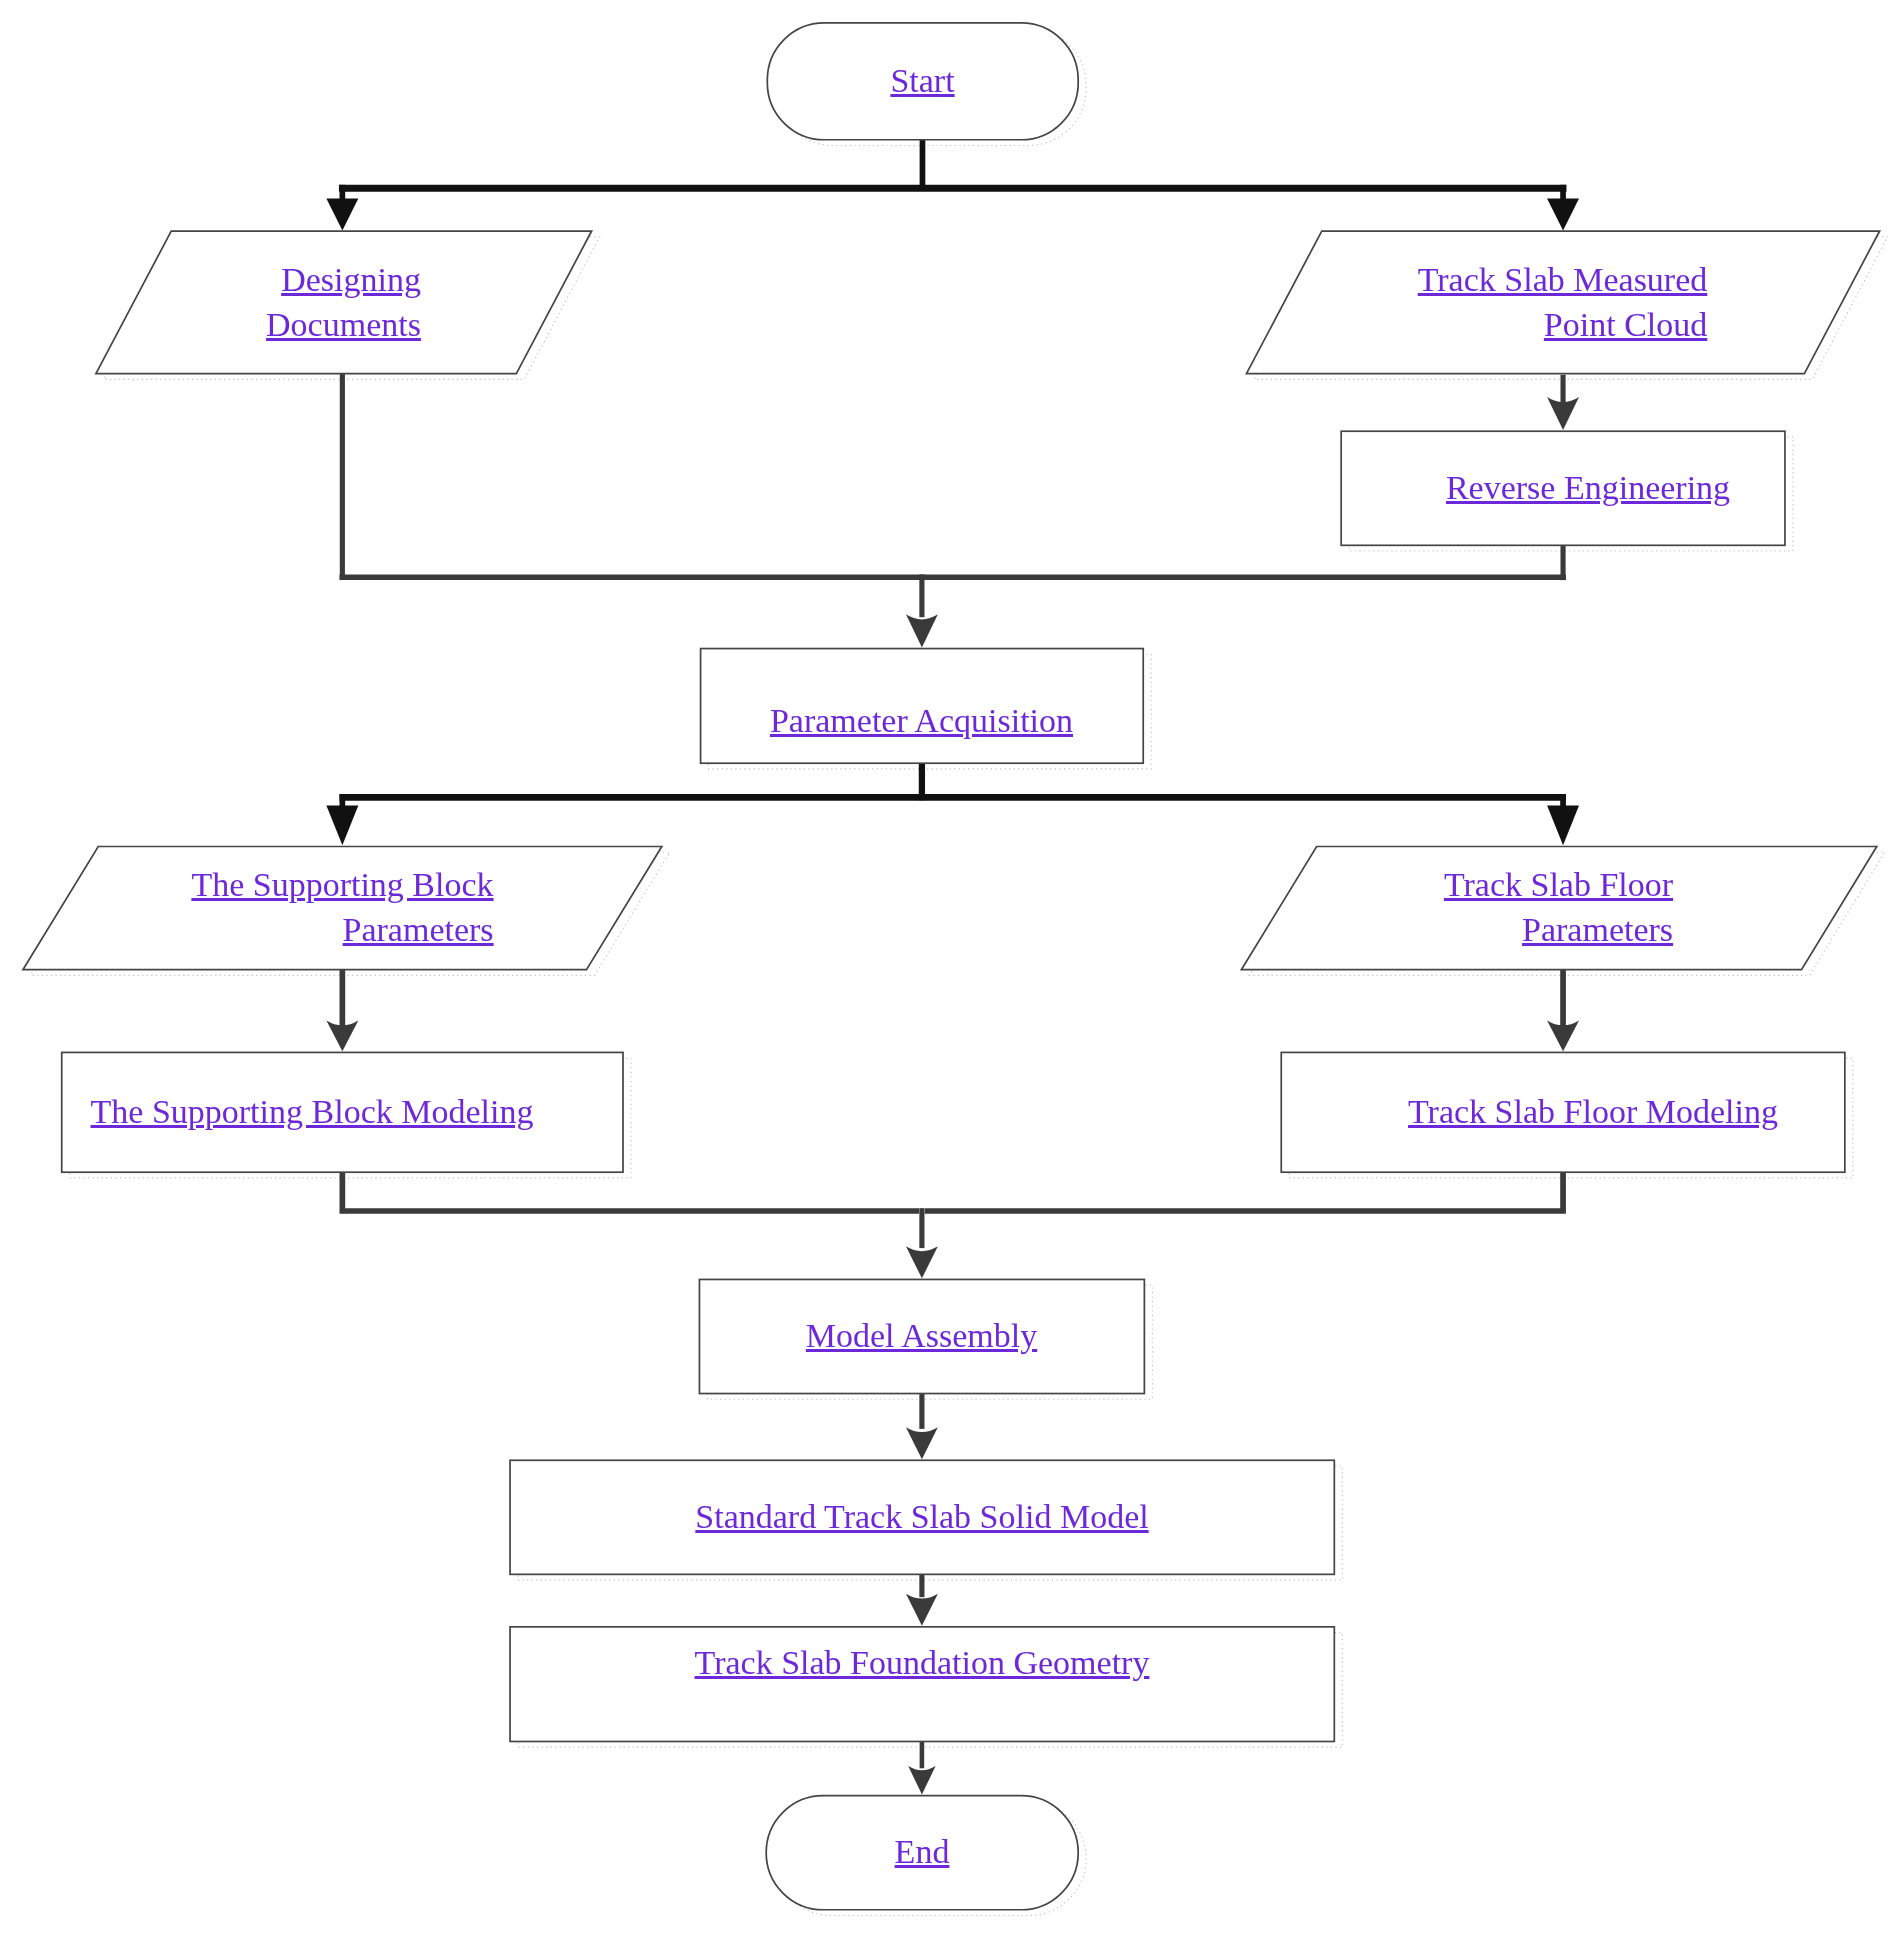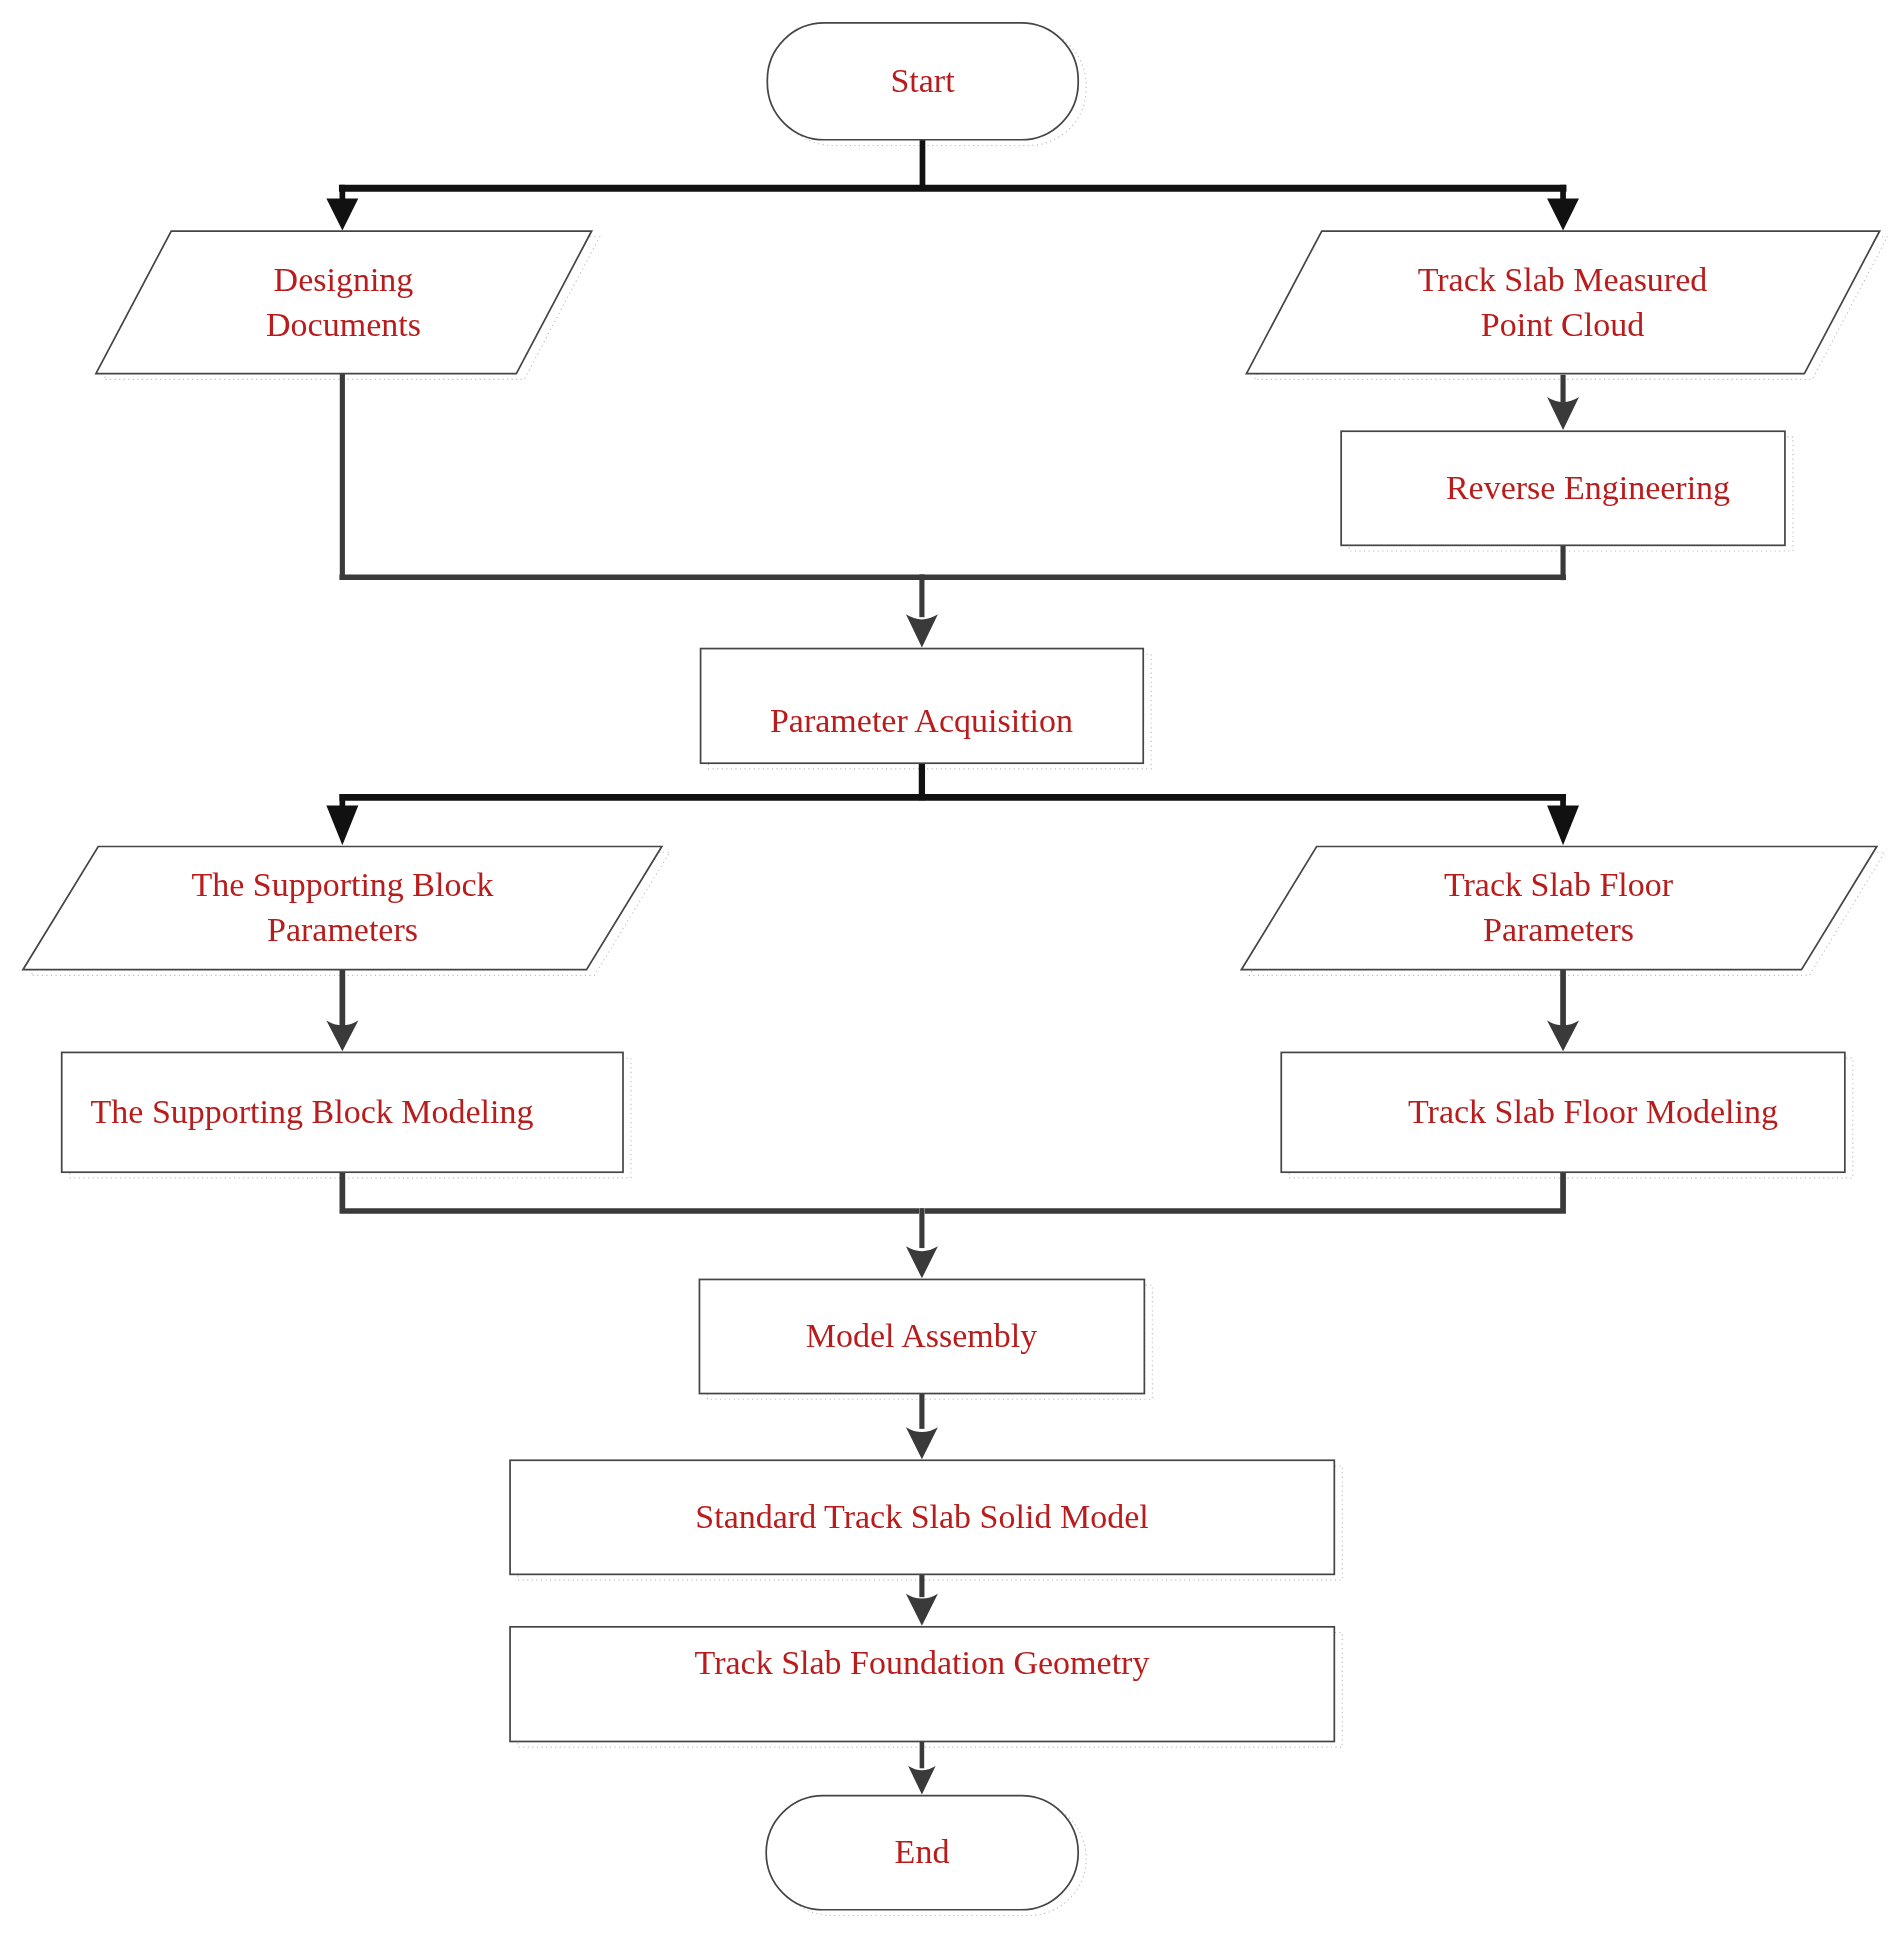--- a/index.html
+++ b/index.html
@@ -14,26 +14,27 @@
     position: absolute;
     left: 0; top: 0;
     width: 1898px;
     height: 1936px;
   }
   .node-label {
     position: absolute;
     display: flex;
     align-items: center;
     justify-content: center;
-    text-align: center;
+    text-align: right;
     font-size: 34px;
     line-height: 1.32;
-    color: #b91c1c;
+    color: #6d28d9;
     white-space: pre-line;
     pointer-events: none;
+    text-decoration: underline;
   }
 </style>
 </head>
 <body>
 
 <div class="canvas">
 
   <svg class="connector-layer" viewBox="0 0 3327 3394">
 
     <g fill="none" stroke-width="2" stroke-dasharray="2 6" stroke="#bdbdbd">

